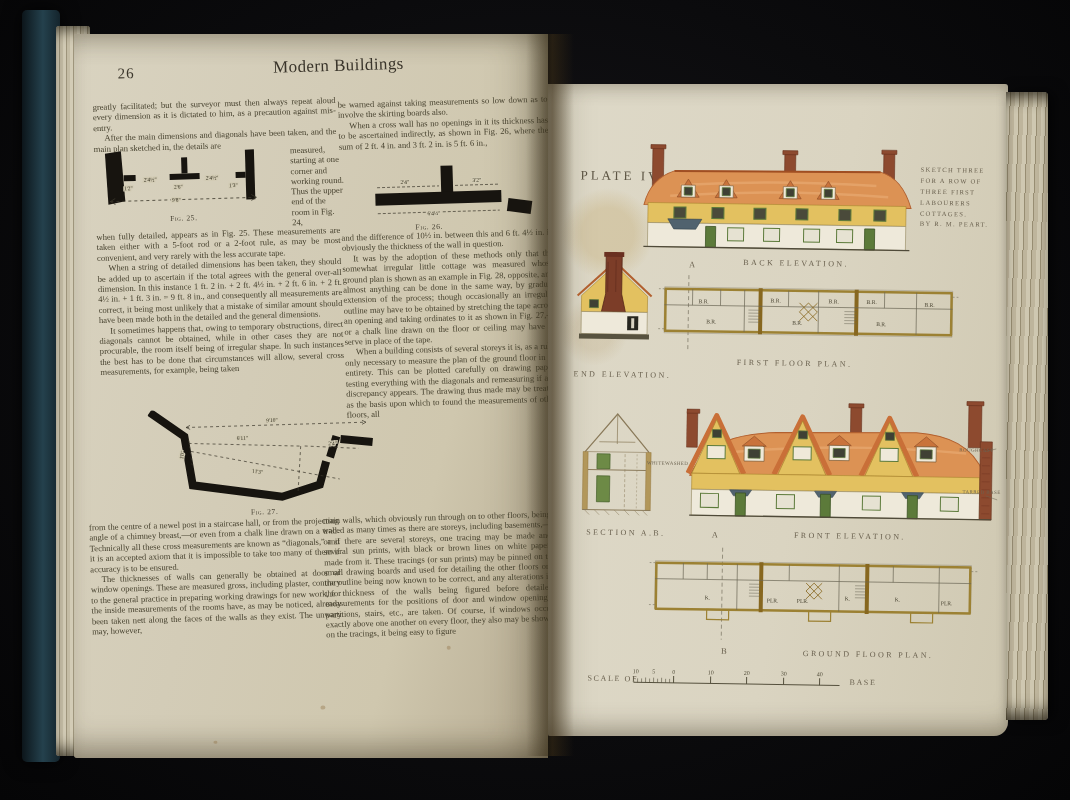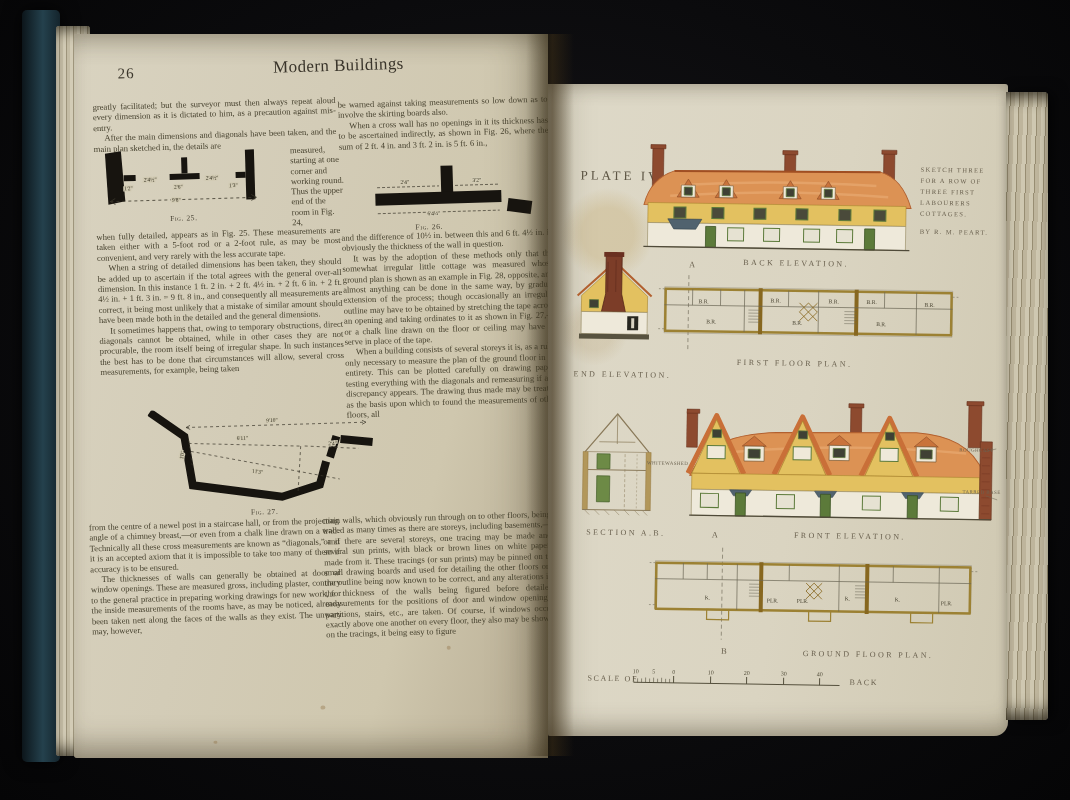--- a/index.html
+++ b/index.html
@@ -206,21 +206,21 @@
       </g>
       <path d="M4,108 H270" stroke="#4f4a39" stroke-width="1.4"></path>
     </svg>
 
     <div class="abs credit" style="left:373px;top:76px">
       <div>SKETCH THREE</div>
       <div>FOR A ROW OF</div>
       <div>THREE FIRST</div>
       <div>LABOURERS</div>
       <div>COTTAGES.</div>
-      <div style="margin-top:8px">BY R. M. PEART.</div>
+      <div style="margin-top:0">BY R. M. PEART.</div>
     </div>
 
     <div class="abs plate-cap" style="left:160px;top:172px;width:180px">BACK ELEVATION.</div>
 
     <svg class="abs" style="left:26px;top:168px" width="85" height="98" viewBox="0 0 85 98">
       <path d="M10,44 L43,13 L76,44 L76,60 L10,60 Z" fill="#e3c160" stroke="#a9852f" stroke-width="0.6"></path>
       <path d="M6,44 L43,10 L80,44" stroke="#b2602f" stroke-width="2" fill="none"></path>
       <rect x="18" y="48" width="9" height="8" fill="#3f4034" stroke="#5c7a3a" stroke-width="0.7"></rect>
       <path d="M34,2 L50,2 L50,42 L54,60 L30,60 L34,42 Z" fill="#7c3d28" stroke="#562818" stroke-width="0.8"></path>
       <rect x="32" y="0" width="20" height="5" fill="#6a3020"></rect>
@@ -382,19 +382,19 @@
         <path d="M42,16 V9 M79,16 V9 M115,16 V9 M152,16 V9 M188,16 V9"></path>
       </g>
       <text class="scaletxt" x="4" y="7" text-anchor="middle">10</text>
       <text class="scaletxt" x="22" y="7" text-anchor="middle">5</text>
       <text class="scaletxt" x="42" y="7" text-anchor="middle">0</text>
       <text class="scaletxt" x="79" y="7" text-anchor="middle">10</text>
       <text class="scaletxt" x="115" y="7" text-anchor="middle">20</text>
       <text class="scaletxt" x="152" y="7" text-anchor="middle">30</text>
       <text class="scaletxt" x="188" y="7" text-anchor="middle">40</text>
     </svg>
-    <div class="abs plate-cap" style="left:310px;top:590px;letter-spacing:1.6px">BACK</div>
+    <div class="abs plate-cap" style="left:310px;top:590px;letter-spacing:1.6px">BASE</div>
 
   </div>
 </div>
 
 <div class="abs right-edges"></div>
 <div class="abs gutter-shadow"></div>
 
 </body></html>

